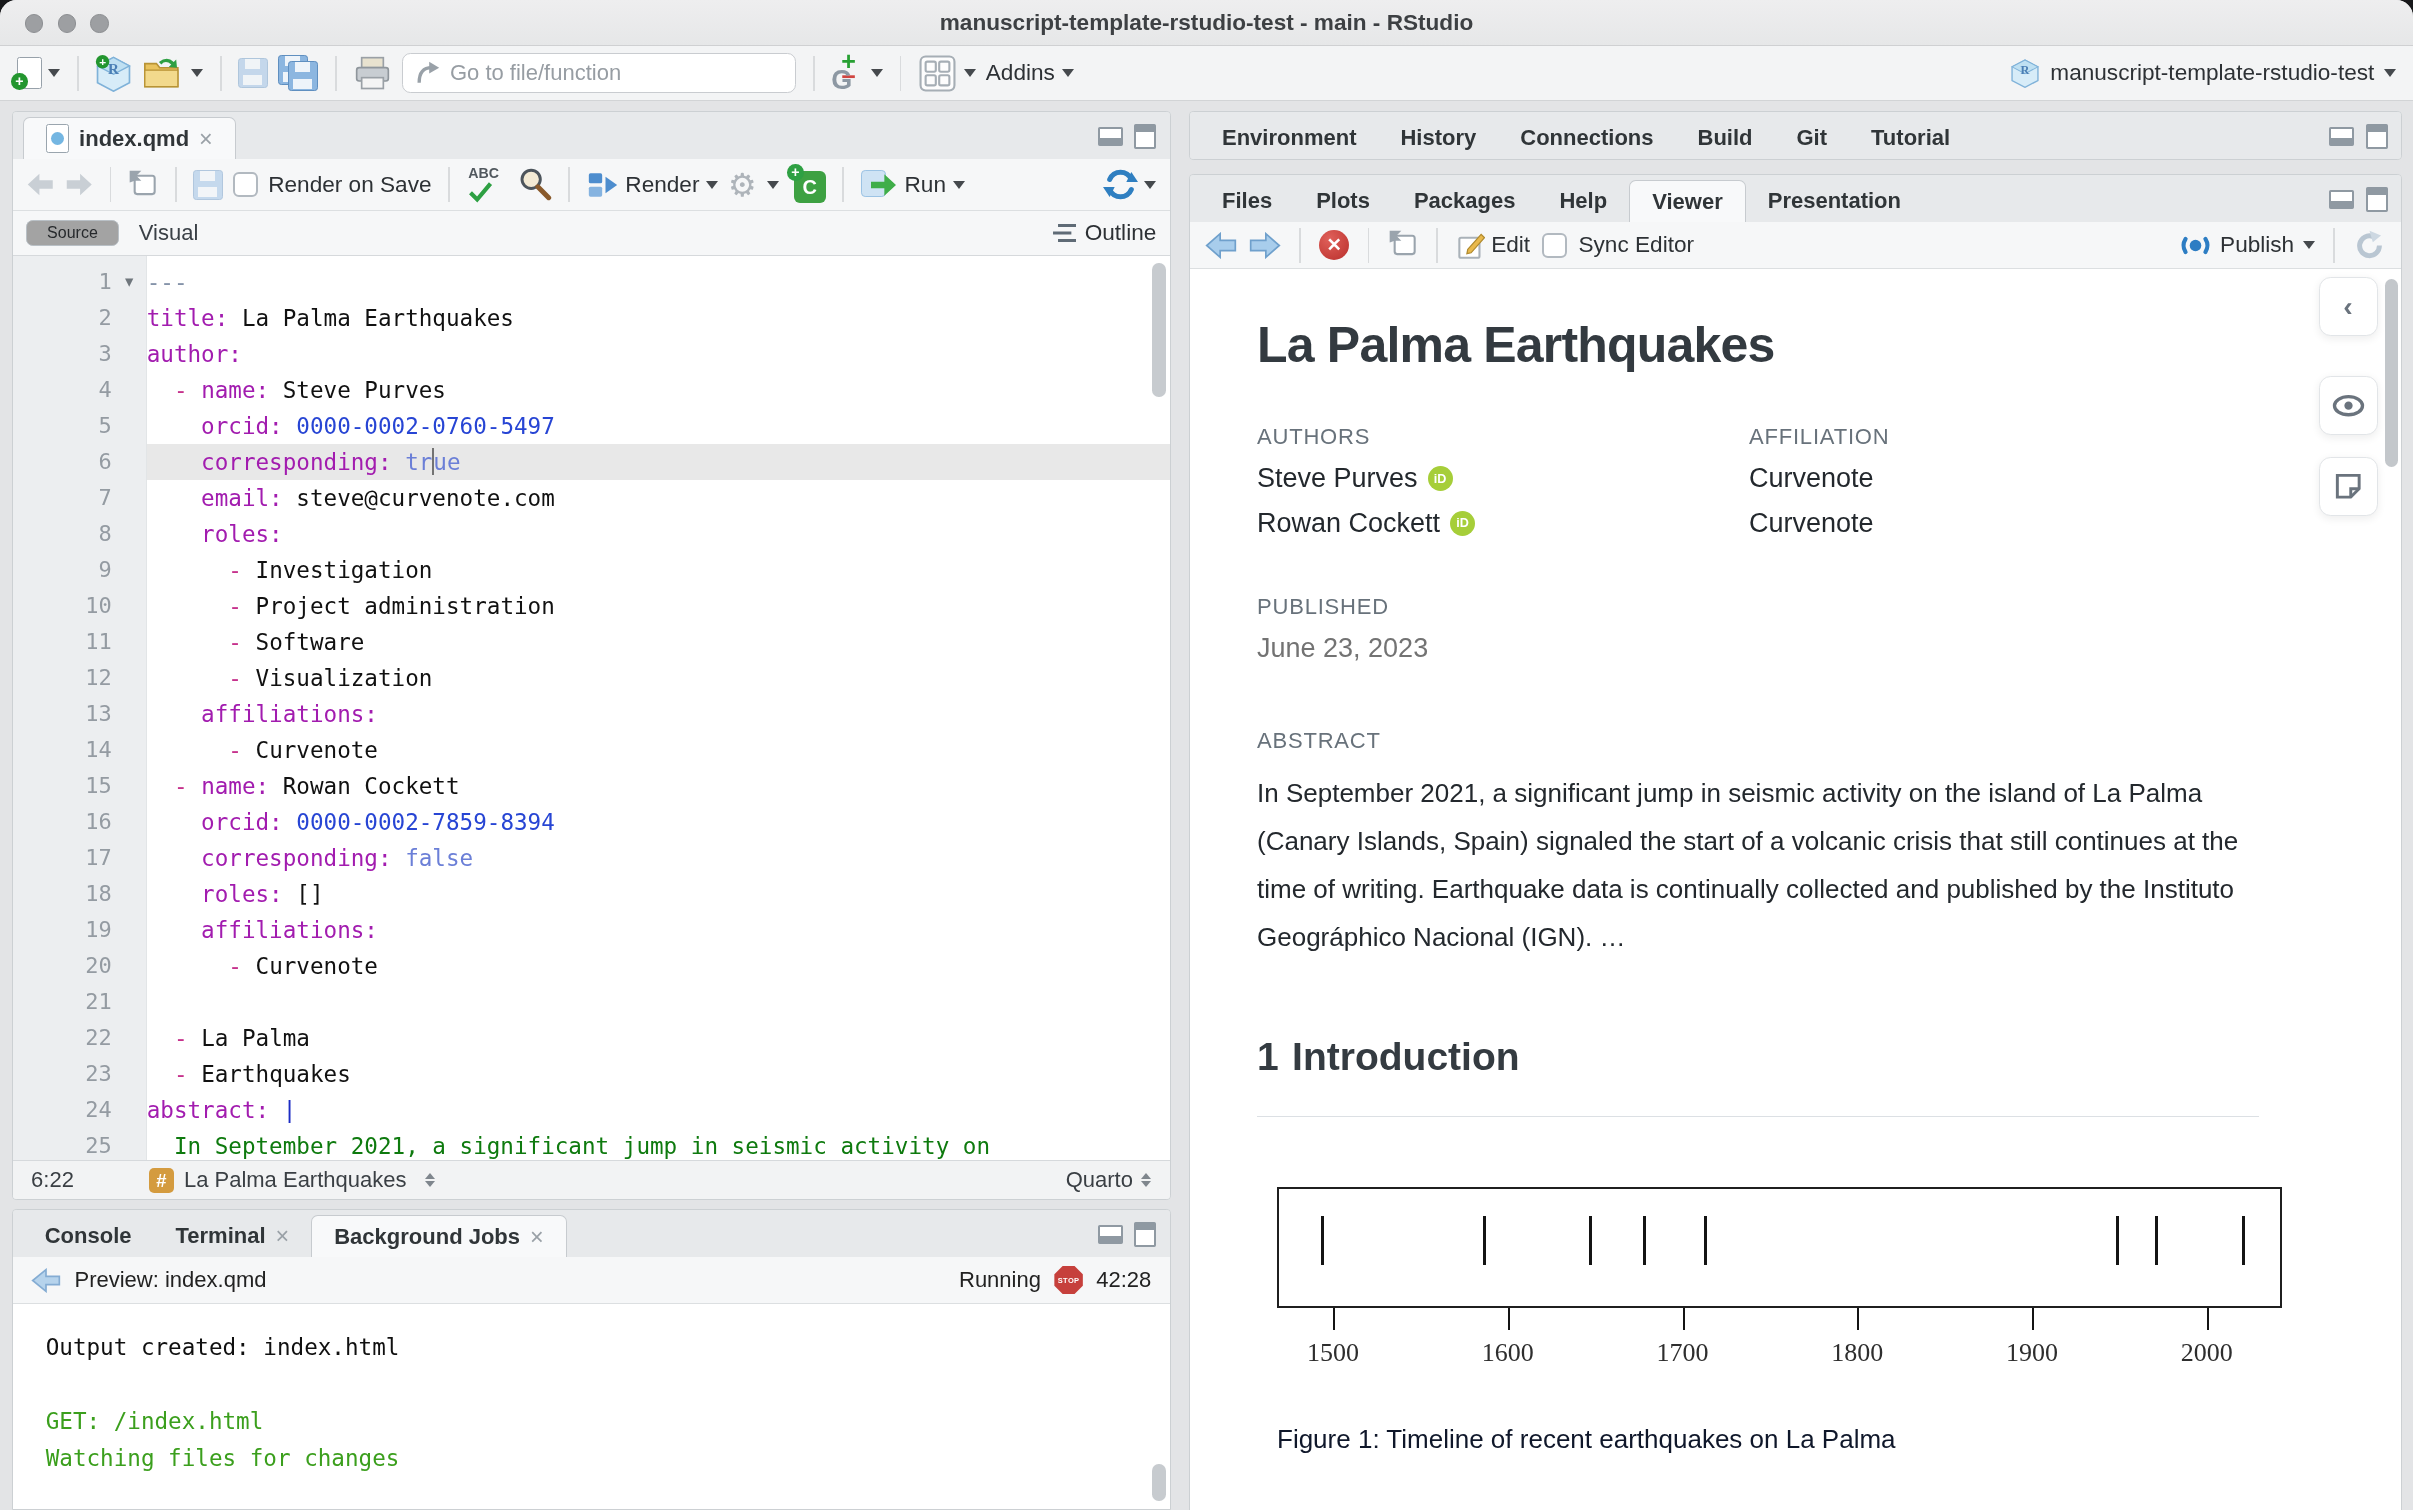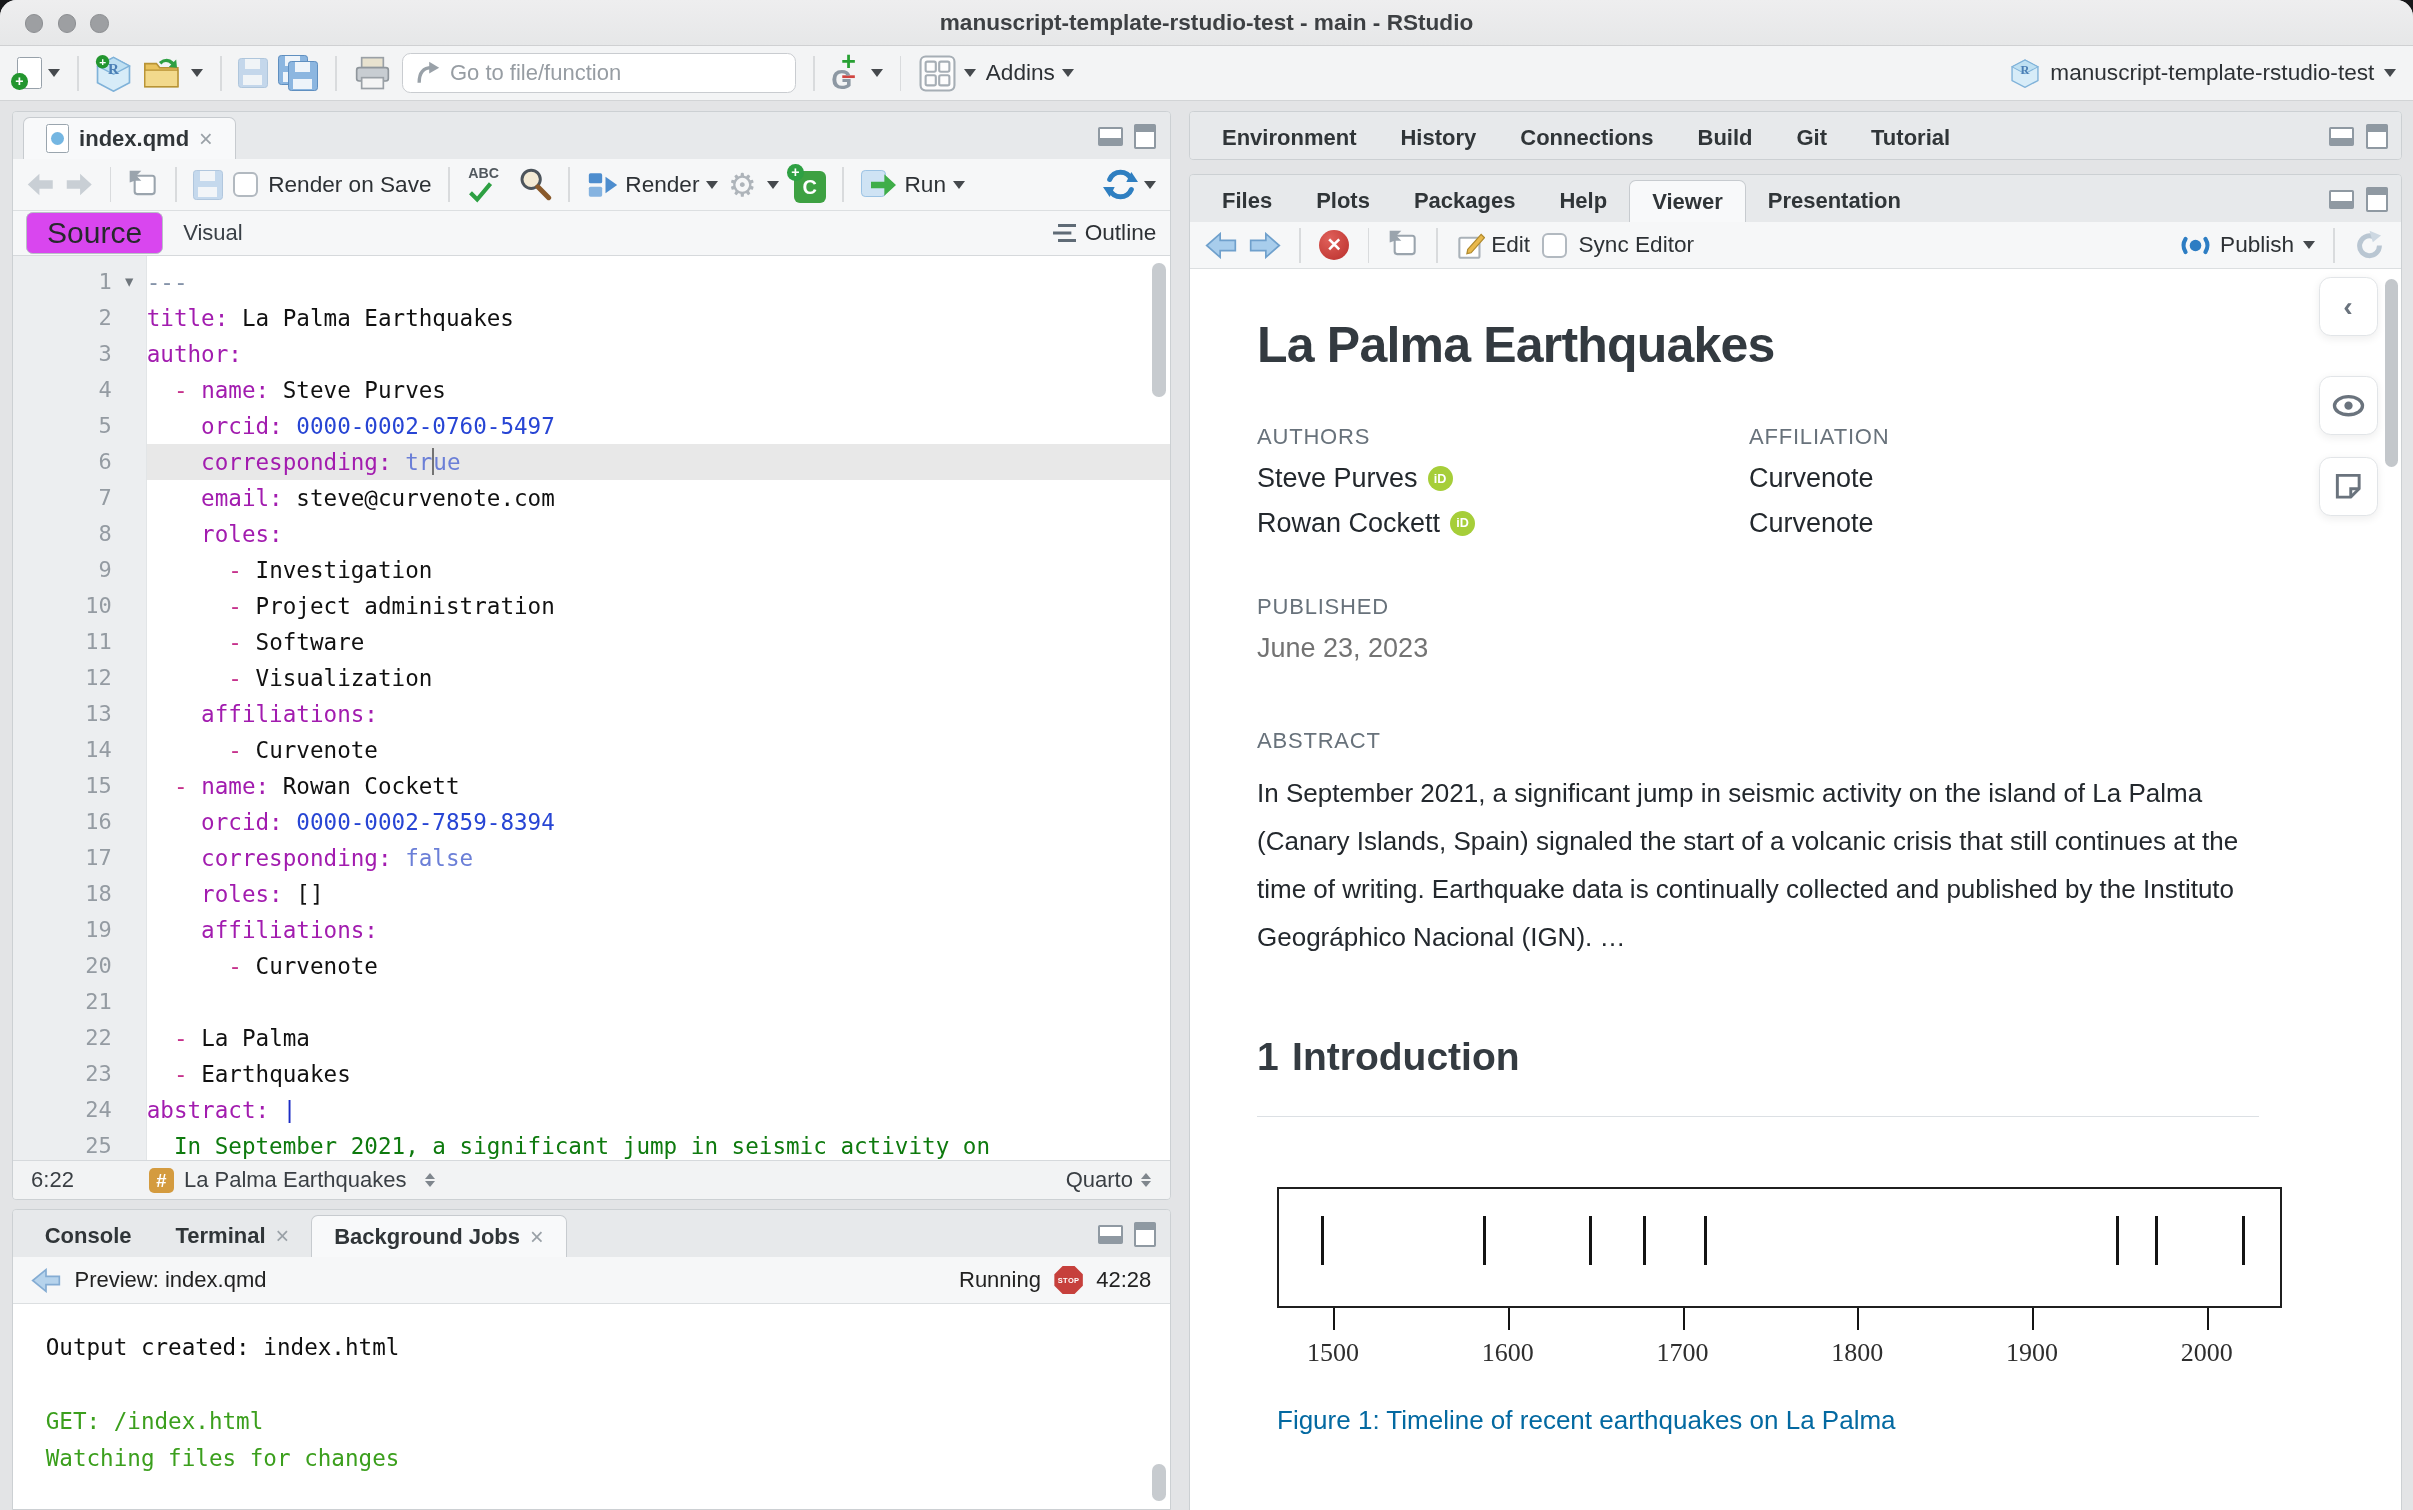--- a/index.html
+++ b/index.html
@@ -51,21 +51,21 @@
   .wb-min:after { content:""; position:absolute; left:0; right:0; bottom:0; height:5.9px; background:#8f99a2; }
   .wb-max { width:22px; height:25px; border:2.1px solid #8f99a2; background:#fff; border-radius:1.7px; position:relative; }
   .wb-max:after { content:""; position:absolute; left:0; right:0; top:0; height:5.9px; background:#8f99a2; }
 
   .pane-toolbar { height:52px; background:#f6f7f8; border-bottom:0.8px solid #dcdfe1; display:flex; align-items:center; padding:0 13.4px; gap:10px; flex:none; }
   .checkbox { width:25px; height:25px; background:#fff; border:2.1px solid #b2b9c0; border-radius:5.9px; flex:none; }
   .arrow-pale svg, .arrow-blue svg { display:block; }
 
   
   .mode-row { height:45px; background:#f6f7f8; border-bottom:0.8px solid #d6d9dc; display:flex; align-items:center; padding:0 13.4px; flex:none; }
-  .seg-on { background:#d946ef; border:1.7px solid #b9c0c6; border-radius:6.7px; padding:3.3px 20px; font-size:30px; color:#26292c; }
+  .seg-on { background:#a3a3a3; border:1.7px solid #b9c0c6; border-radius:6.7px; padding:3.3px 20px; font-size:16px; color:#26292c; }
   .seg-off { padding:3.3px 20px; font-size:22px; color:#3a4046; }
   .outline-btn { margin-left:auto; display:flex; align-items:center; gap:8.4px; }
 
   #code-area { flex:1; background:#fff; position:relative; overflow:hidden; }
   .gutter-bg { position:absolute; left:0; top:0; bottom:0; width:134px; background:#eceef0; border-right:0.8px solid #e2e5e7; }
   #code-lines { position:absolute; inset:0; padding-top:8.4px; font-family:"DejaVu Sans Mono",monospace; font-size:22.6px; }
   .code-row { display:flex; height:36px; line-height:36px; position:relative; }
   .code-num { width:99px; text-align:right; color:#949ba2; flex:none; font-size:22px; }
   .code-fold { width:35px; flex:none; color:#6f767c; font-size:16.7px; text-align:center; font-family:"Liberation Sans",sans-serif; }
   .code-text { flex:1; white-space:pre; color:#111; }
@@ -110,21 +110,21 @@
   .abs-text { margin-top:15px; font-size:26px; line-height:48px; color:#23282d; max-width:1017px; }
   .h2 { margin-top:74px; font-size:39px; font-weight:bold; color:#343b41; }
   .h2 .hnum { margin-right:13.4px; }
   .doc-hr { margin-top:37px; border:none; border-top:1.7px solid #dce0e4; width:100%; }
   .figure { margin-top:70px; margin-left:20px; width:1005px; position:relative; }
   .fig-box { height:121px; border:2.5px solid #1f1f1f; position:relative; background:#fff; }
   .rug-mark { position:absolute; top:27px; width:2.9px; height:49px; background:#141414; }
   .fig-axis { position:relative; height:67px;font-family:Liberation Serif, serif; }
   .axis-tick { position:absolute; top:0; width:2.1px; height:22px; background:#141414; }
   .axis-label { position:absolute; top:30px; transform:translateX(-50%); font-size:26px; color:#2e2e2e; }
-  .fig-caption { margin-top:30px; font-size:26px; color:#0369a1; }
+  .fig-caption { margin-top:49px; font-size:26px; color:#0f172a; }
   .float-btn { position:absolute; width:59px; height:59px; background:#fff; border:1.7px solid #e2e5e8; border-radius:11.7px; box-shadow:0 2.5px 8.4px rgba(0,0,0,.07); display:flex; align-items:center; justify-content:center; color:#6a737d; }
   .float-btn.b1 { right:23.4px; top:8.4px; font-size:28.5px; font-weight:bold; }
   .float-btn.b2 { right:23.4px; top:107px; }
   .float-btn.b3 { right:23.4px; top:188px; }
   .vw-scroll { position:absolute; right:3.3px; top:10px; width:12.6px; height:188px; background:#c3c7cb; border-radius:6.7px; }
 </style>
 </head>
 <body>
 
 <div class="window">

